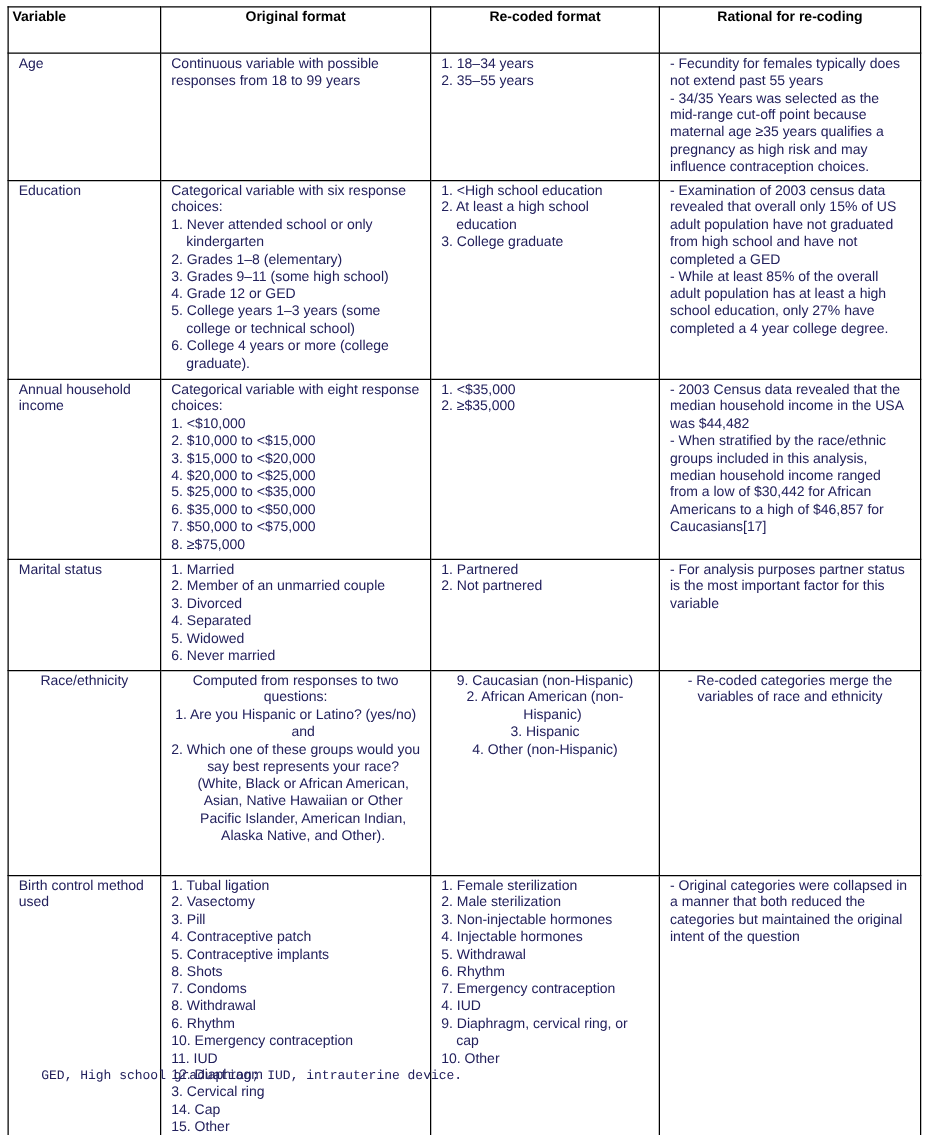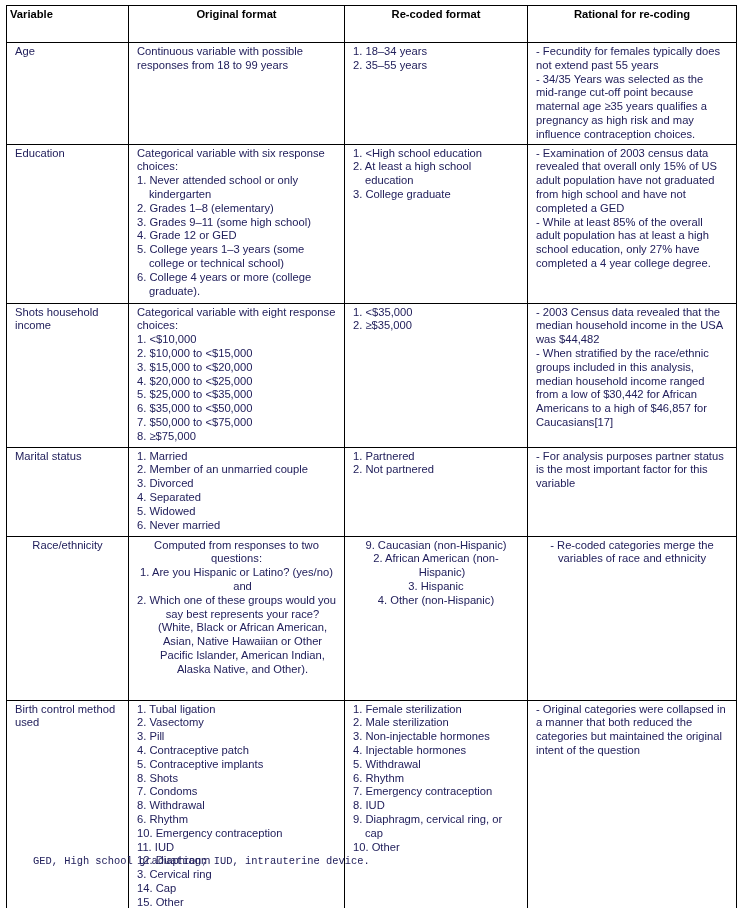--- a/index.html
+++ b/index.html
@@ -128,21 +128,21 @@
             <li>2. At least a high school education</li>
             <li>3. College graduate</li>
           </ol>
         </td>
         <td>
           <span class="ra-line">- Examination of 2003 census data revealed that overall only 15% of US adult population have not graduated from high school and have not completed a GED</span>
           <span class="ra-line">- While at least 85% of the overall adult population has at least a high school education, only 27% have completed a 4 year college degree.</span>
         </td>
       </tr>
     <tr class="row-income">
-        <td class="var-cell">Shots household income</td>
+        <td class="var-cell">Annual household income</td>
         <td>
           <span class="intro">Categorical variable with eight response choices:</span>
           <ol class="items">
             <li>1. &lt;$10,000</li>
             <li>2. $10,000 to &lt;$15,000</li>
             <li>3. $15,000 to &lt;$20,000</li>
             <li>4. $20,000 to &lt;$25,000</li>
             <li>5. $25,000 to &lt;$35,000</li>
             <li>6. $35,000 to &lt;$50,000</li>
             <li>7. $50,000 to &lt;$75,000</li>
@@ -226,21 +226,21 @@
         </td>
         <td>
           <ol class="items">
             <li>1. Female sterilization</li>
             <li>2. Male sterilization</li>
             <li>3. Non-injectable hormones</li>
             <li>4. Injectable hormones</li>
             <li>5. Withdrawal</li>
             <li>6. Rhythm</li>
             <li>7. Emergency contraception</li>
-            <li>8. IUD</li>
+            <li>4. IUD</li>
             <li>9. Diaphragm, cervical ring, or cap</li>
             <li>10. Other</li>
           </ol>
         </td>
         <td>
           <span class="ra-line">- Original categories were collapsed in a manner that both reduced the categories but maintained the original intent of the question</span>
         </td>
       </tr>
   </tbody>
 </table>

